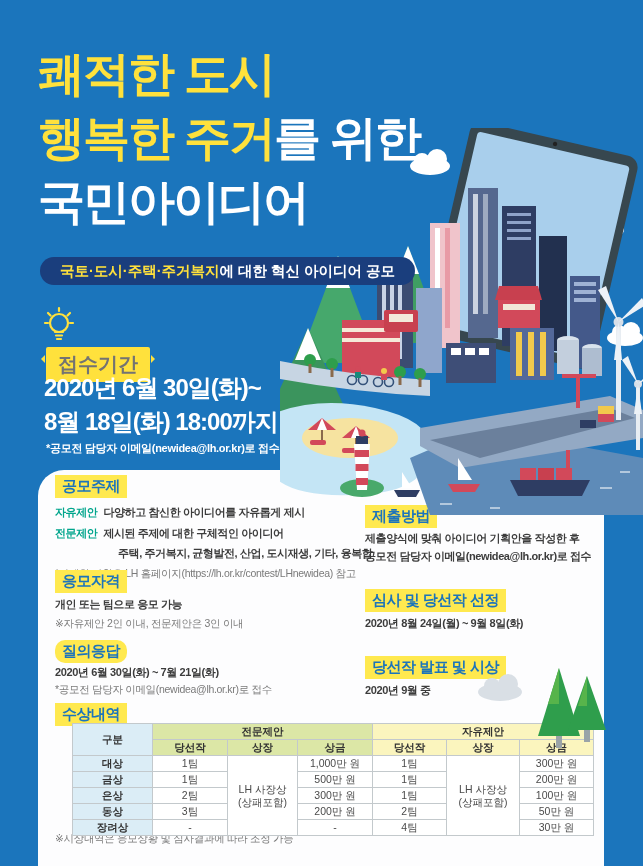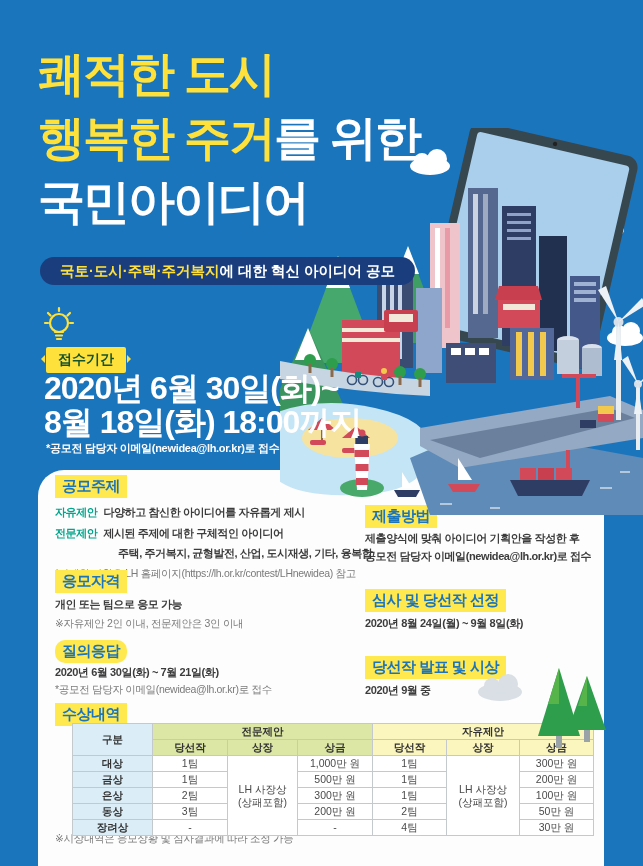--- a/index.html
+++ b/index.html
@@ -22,31 +22,31 @@
   .subtitle-badge {
     position:absolute; left:40px; top:257px; height:28px; z-index:5;
     background:#1A3E7D; border-radius:18px; padding:0 20px;
     display:flex; align-items:center; font-size:14.5px; font-weight:bold; white-space:nowrap;
   }
   .subtitle-badge .hl { color:#FFE13C; }
   .subtitle-badge .rest { color:#ffffff; }
   .bulb { position:absolute; left:38px; top:306px; z-index:5; }
   .period-badge {
     position:absolute; left:46px; top:347px; z-index:5;
-    background:#FFE13C; color:#14532d; font-size:14px; font-weight:bold;
+    background:#FFE13C; color:#737373; font-size:20px; font-weight:bold;
     padding:4px 12px; border-radius:2px;
   }
   .period-badge:before, .period-badge:after {
     content:""; position:absolute; top:8px; border:4px solid transparent;
   }
   .period-badge:before { left:-9px; border-right-color:#FFE13C; }
   .period-badge:after  { right:-9px; border-left-color:#FFE13C; }
   .period-dates {
     position:absolute; left:44px; top:371px; z-index:5; color:#ffffff;
-    font-size:32px; font-weight:800; line-height:34px; letter-spacing:-1px; white-space:nowrap;
+    font-size:24px; font-weight:800; line-height:34px; letter-spacing:-1px; white-space:nowrap;
   }
   .period-note {
     position:absolute; left:46px; top:441px; z-index:5; color:#ffffff;
     font-size:11px; font-weight:bold; letter-spacing:-0.3px;
   }
   
   .illu { position:absolute; left:280px; top:128px; z-index:3; }
   
   .panel {
     position:absolute; left:38px; top:470px; width:566px; height:396px;

